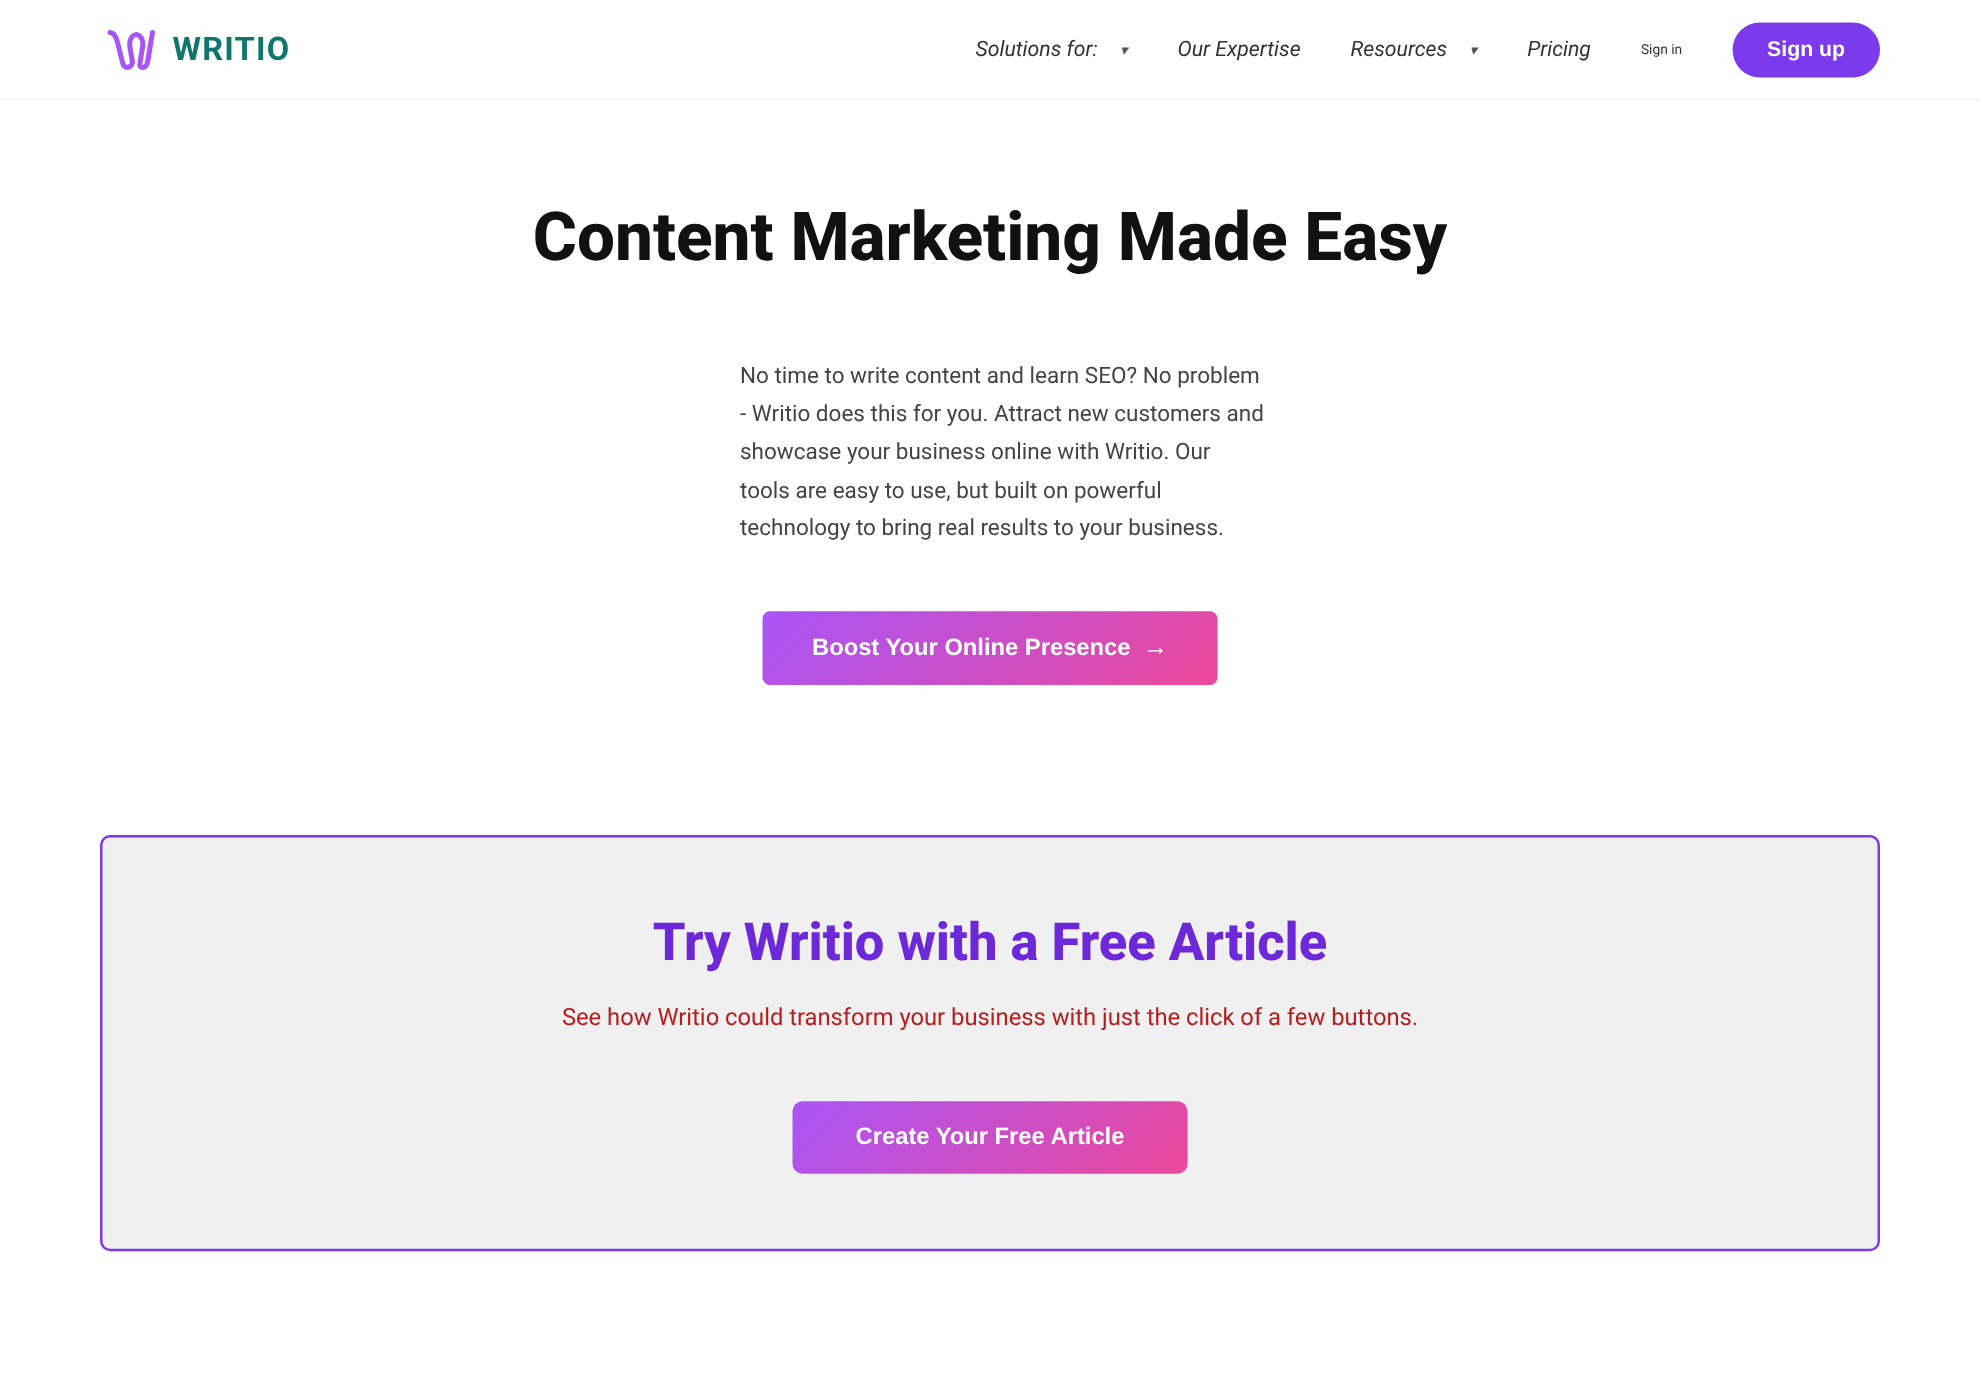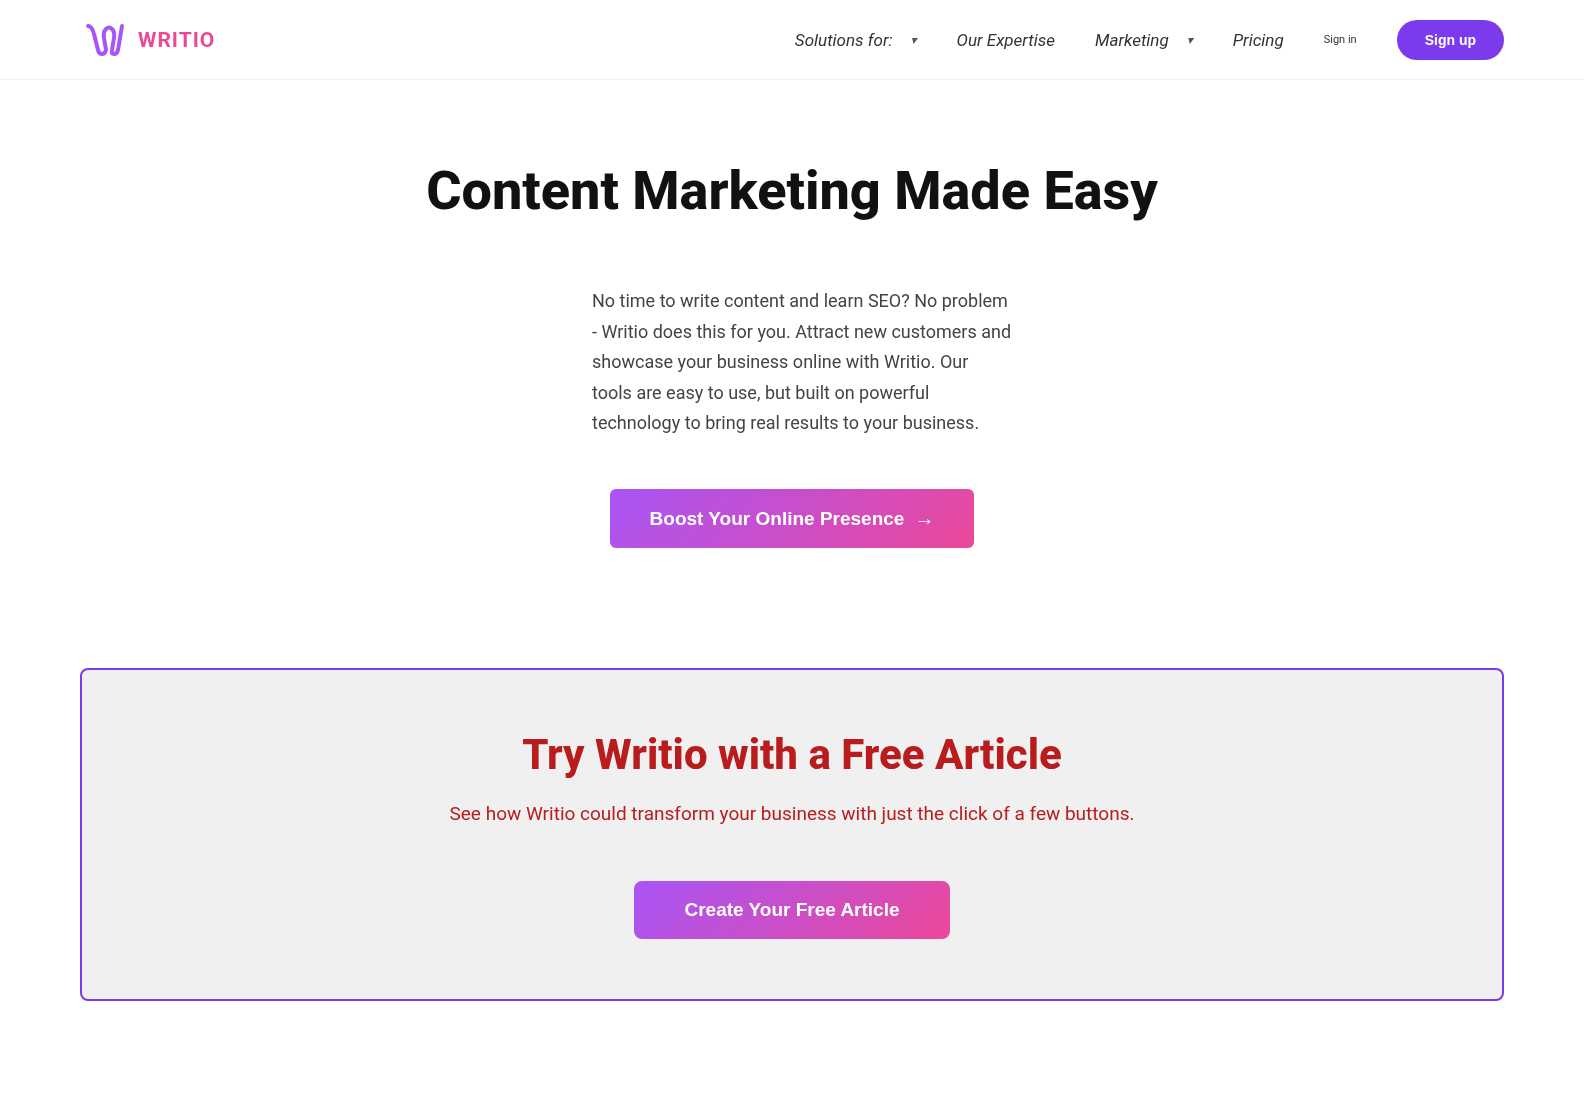--- a/index.html
+++ b/index.html
@@ -33,23 +33,23 @@
       align-items: center;
       gap: 10px;
     }
 
     .logo-icon {
       width: 48px;
       height: 48px;
     }
 
     .logo-text {
-      font-size: 21px;
+      font-size: 26px;
       font-weight: 700;
-      color: #ec4899;
+      color: #0f766e;
       letter-spacing: 1px;
     }
 
     .nav-links {
       display: flex;
       align-items: center;
       gap: 40px;
     }
 
     .nav-link {
@@ -73,21 +73,21 @@
       color: #333;
       cursor: pointer;
     }
 
     .nav-signup {
       background: #7c3aed;
       color: #ffffff;
       border: none;
       border-radius: 25px;
       padding: 12px 28px;
-      font-size: 14px;
+      font-size: 17px;
       font-weight: 600;
       cursor: pointer;
     }
 
     
     .hero {
       display: flex;
       flex-direction: column;
       align-items: center;
       text-align: center;
@@ -137,21 +137,21 @@
       background: #f0f0f0;
       border: 2px solid #7c3aed;
       border-radius: 8px;
       padding: 60px 40px;
       text-align: center;
     }
 
     .try-title {
       font-size: 42px;
       font-weight: 800;
-      color: #b91c1c;
+      color: #6d28d9;
       margin-bottom: 20px;
     }
 
     .try-description {
       font-size: 19px;
       color: #b91c1c;
       margin-bottom: 52px;
       line-height: 1.6;
     }
 
@@ -204,21 +204,21 @@
 
   <div class="nav-links">
     <a class="nav-link">
       <span>Solutions for:</span>
       <span class="chevron">▾</span>
     </a>
     <a class="nav-link">
       <span>Our Expertise</span>
     </a>
     <a class="nav-link">
-      <span>Marketing</span>
+      <span>Resources</span>
       <span class="chevron">▾</span>
     </a>
     <a class="nav-link">
       <span>Pricing</span>
     </a>
     <span class="nav-signin">Sign in</span>
     <button class="nav-signup">Sign up</button>
   </div>
 </nav>
 

